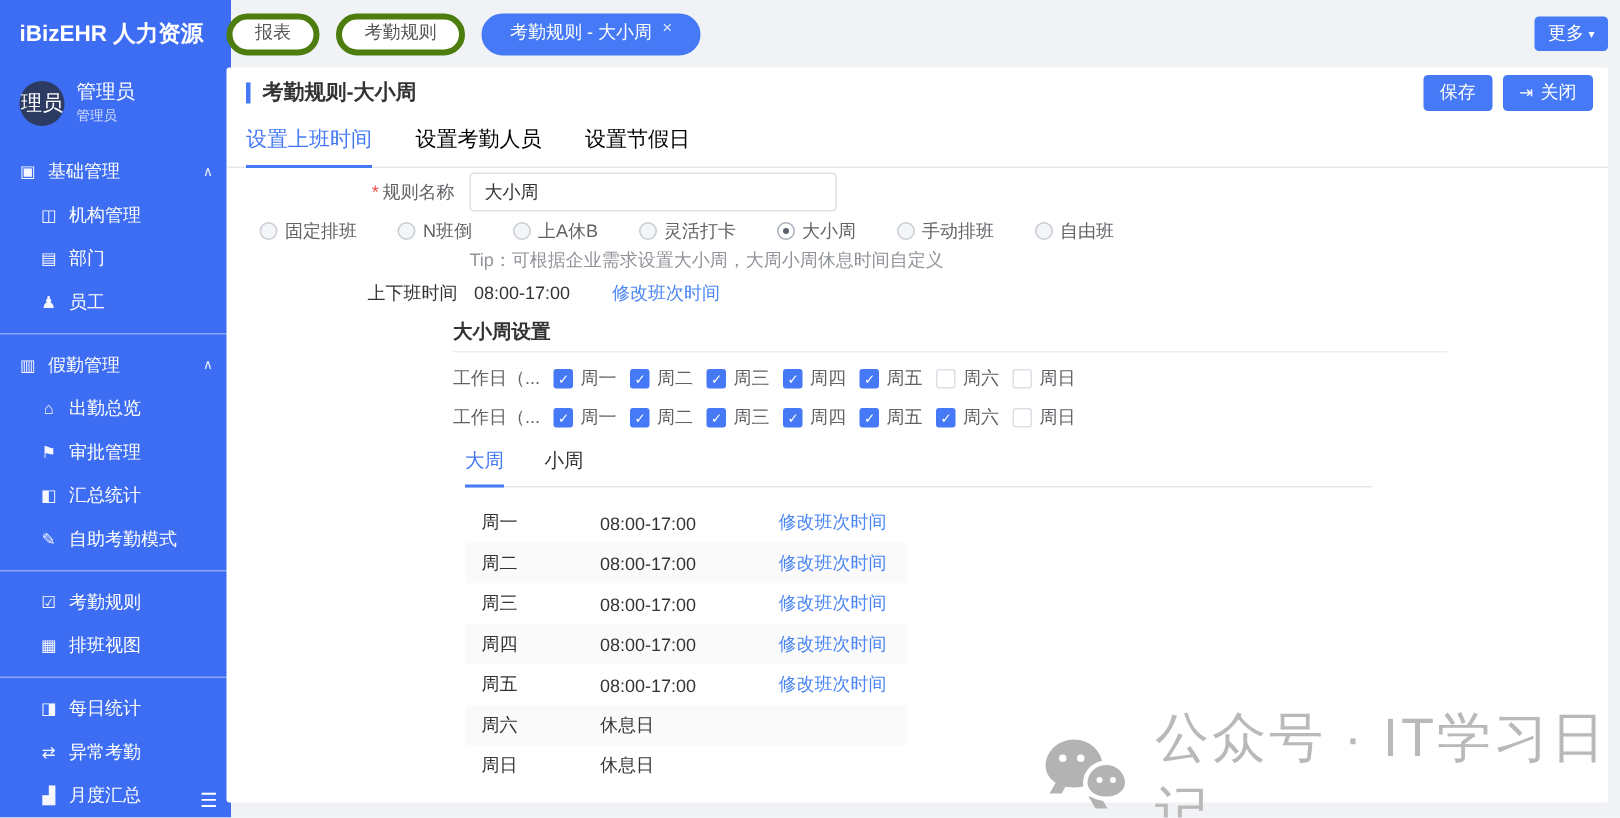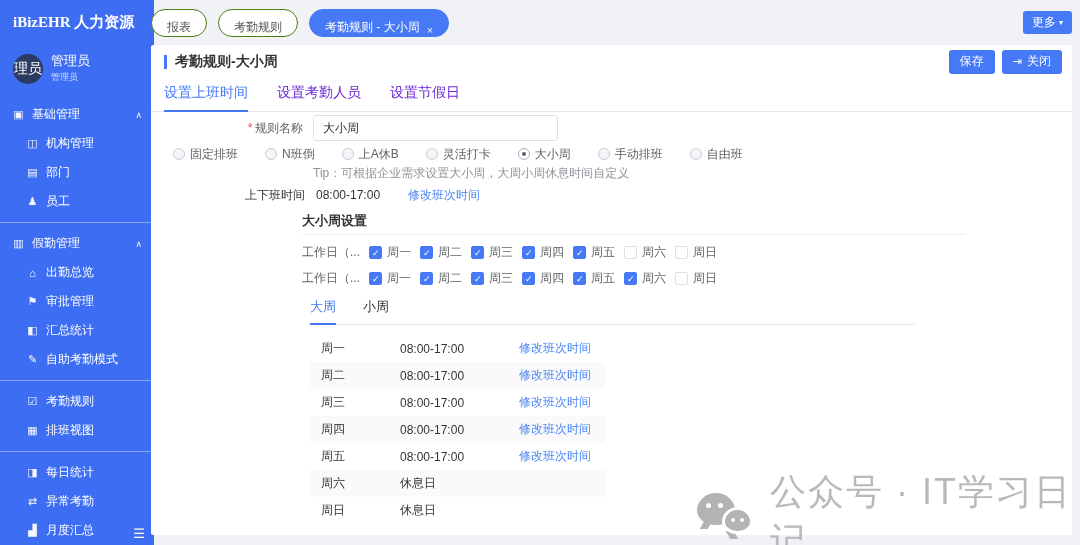--- a/index.html
+++ b/index.html
@@ -5,58 +5,58 @@
   :root{
     --sidebar-bg:#3d6df2; --primary:#4579f6; --link:#4a85f6; --avatar-bg:#2b3b61;
     --page-bg:#f0f2f5; --thead-bg:#e9eaec; --alt-row:#fafafa; --wm:#b9b9b9;
   }
   *{margin:0;padding:0;box-sizing:border-box;}
   html,body{width:1080px;height:545px;overflow:hidden;
     font-family:"Liberation Sans","DejaVu Sans",sans-serif;background:var(--page-bg);}
   .root{position:relative;width:1080px;height:545px;}
 
   
-  .sidebar{position:absolute;left:0;top:0;width:154px;height:545px;background:var(--sidebar-bg);color:#fff;font-family:Liberation Serif, serif;}
+  .sidebar{position:absolute;left:0;top:0;width:154px;height:545px;background:var(--sidebar-bg);color:#fff;}
   .logo{padding:13px 0 0 13px;font-size:15px;font-weight:bold;white-space:nowrap;}
   .user{display:flex;align-items:center;gap:8px;margin:22px 0 0 13px;}
   .avatar{width:30px;height:30px;border-radius:50%;background:var(--avatar-bg);
     display:flex;align-items:center;justify-content:center;font-size:14px;flex:0 0 auto;}
   .user-name{font-size:13px;line-height:14px;}
   .user-role{font-size:9px;opacity:.75;margin-top:3px;}
   nav{margin-top:16px;font-size:12px;}
   .side-group{display:flex;align-items:center;gap:7px;padding:6px 12px;cursor:pointer;}
   .side-item{display:flex;align-items:center;gap:7px;padding:6px 10px 6px 26px;cursor:pointer;white-space:nowrap;}
   .s-icon{width:13px;font-size:11px;opacity:.95;text-align:center;flex:0 0 auto;}
   .s-caret{margin-left:auto;font-size:9px;opacity:.9;}
   .side-divider{height:1px;background:rgba(255,255,255,.4);margin:6px 0;}
   .collapse-btn{position:absolute;right:9px;bottom:3px;font-size:13px;cursor:pointer;}
 
   
   .main{position:absolute;left:143px;top:0;width:937px;height:545px;}
   .tabbar{height:45px;display:flex;align-items:center;padding:0 8px;gap:9px;}
   .tab-list{display:flex;gap:11px;align-items:center;}
-  .tab-pill{height:28px;padding:0 15px;border-radius:14px;background:#fff;border:1px solid #4d7c0f;
-    font-size:12px;color:#555;display:flex;align-items:flex-end;gap:7px;cursor:pointer;white-space:nowrap;}
+  .tab-pill{height:28px;padding:0 15px;border-radius:14px;background:#fff;border:4px solid #4d7c0f;
+    font-size:12px;color:#555;display:flex;align-items:flex-start;gap:7px;cursor:pointer;white-space:nowrap;}
   .tab-pill.active{background:var(--primary);border-color:var(--primary);color:#fff;}
   .tab-pill .close{font-size:11px;opacity:.85;}
   .more-btn{margin-left:auto;height:23px;padding:0 9px;border:none;border-radius:3px;background:var(--primary);
     color:#fff;font-size:12px;display:flex;align-items:center;gap:3px;cursor:pointer;}
   .more-btn .caret{font-size:8px;}
 
   .card{margin:0 8px;height:490px;background:#fff;border-radius:2px;overflow:hidden;position:relative;}
   .card-header{height:33px;display:flex;align-items:center;padding:0 10px 0 13px;}
   .title-bar{width:3px;height:14px;background:var(--primary);margin-right:8px;}
   .card-title{font-size:14px;font-weight:bold;color:#333;}
   .header-actions{margin-left:auto;display:flex;gap:7px;}
   .btn{height:24px;padding:0 11px;background:var(--primary);color:#fff;border:none;border-radius:3px;
     font-size:12px;display:flex;align-items:center;gap:5px;cursor:pointer;}
   .close-ic{font-size:11px;}
 
   .page-tabs{display:flex;gap:29px;padding:0 13px;height:34px;align-items:flex-end;border-bottom:1px solid #e4e7ed;}
-  .page-tab{font-size:14px;color:#6d28d9;padding-bottom:9px;position:relative;cursor:pointer;}
+  .page-tab{font-size:14px;color:#000000;padding-bottom:9px;position:relative;cursor:pointer;}
   .page-tab.active{color:var(--primary);}
   .page-tab.active::after{content:"";position:absolute;left:0;right:0;bottom:-1px;height:2px;background:var(--primary);}
 
   .form-area{padding:3px 12px 0;font-size:12px;color:#333;}
   .form-row{display:flex;align-items:center;}
   .f-label{width:140px;text-align:right;color:#606266;flex:0 0 auto;}
   .req{color:#f24d4d;margin-right:3px;}
   .rule-input{margin-left:10px;width:245px;height:26px;border:1px solid #dcdfe6;border-radius:3px;
     padding:0 9px;font-size:12px;color:#333;font-family:inherit;outline:none;}
   .row-rule{margin-top:0;height:26px;}

